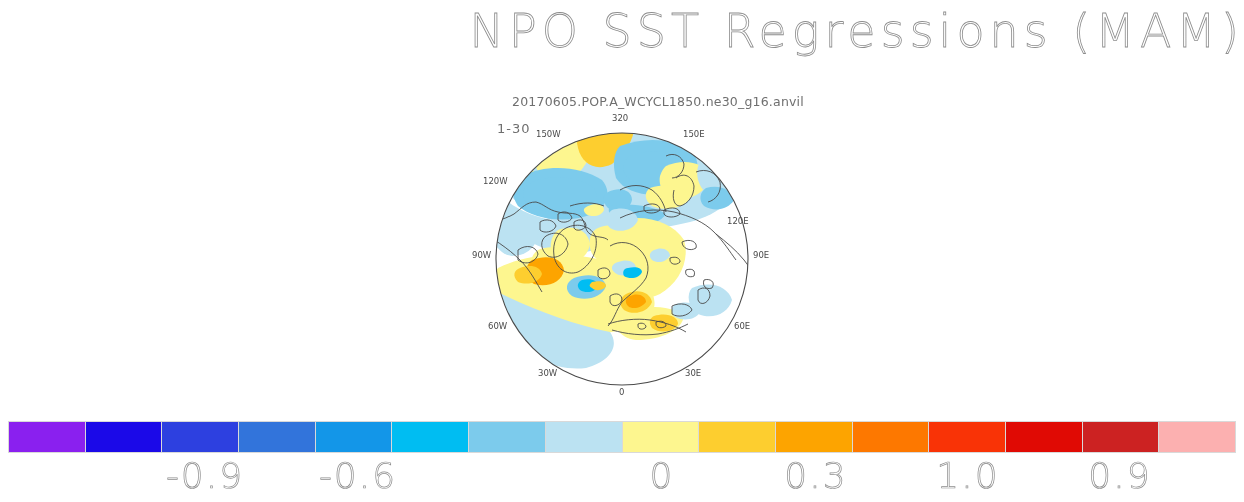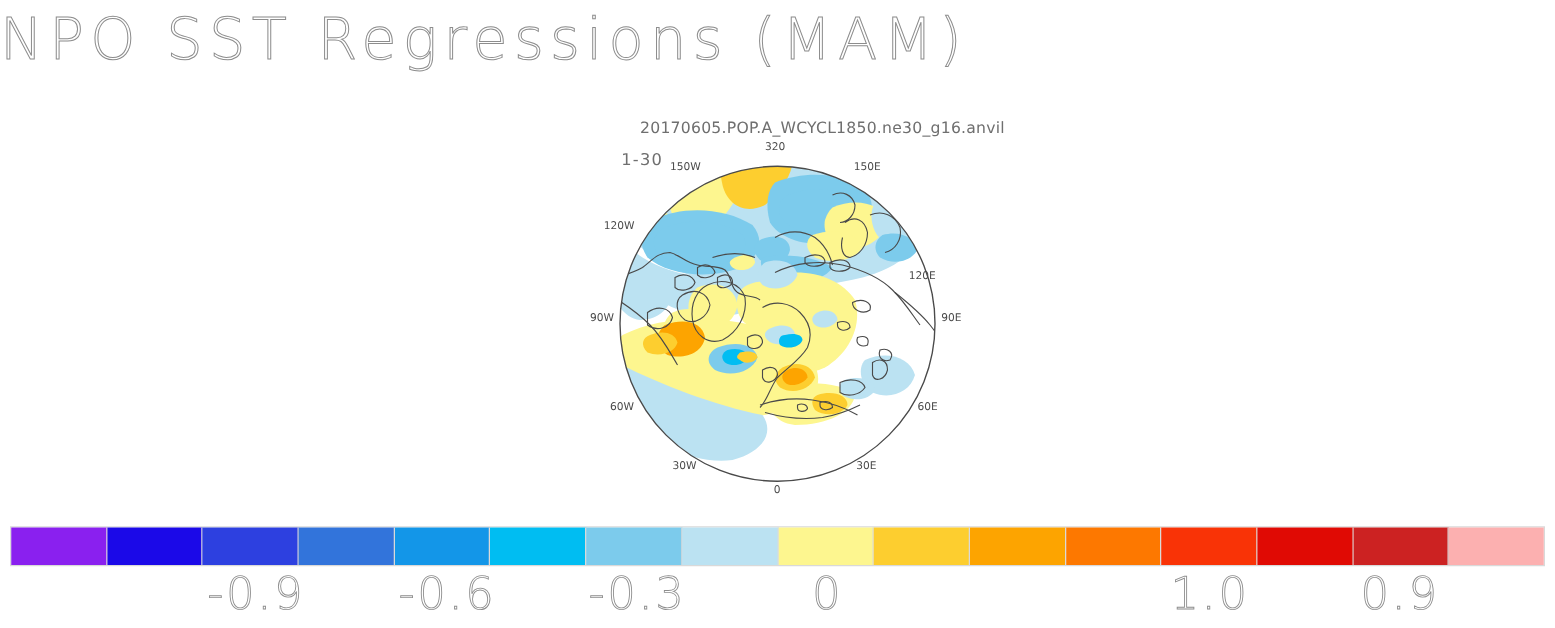--- a/index.html
+++ b/index.html
@@ -14,21 +14,21 @@
     font-family: "Liberation Sans", sans-serif;
     overflow: hidden;
   }
 
   
   #plot-title {
     position: absolute;
     left: 0;
     top: 4px;
     width: 1244px;
-    text-align: left;
+    text-align: right;
     font-size: 46px;
     letter-spacing: 5px;
     color: #ffffff;
     -webkit-text-stroke: 0.8px #8d8d8d;
     text-shadow: none;
     font-family: "DejaVu Sans", sans-serif;
     font-weight: 300;
     white-space: pre;
   }
 
@@ -337,17 +337,17 @@
   <div class="cb-cell" style="background: rgb(253, 120, 0);"></div>
   <div class="cb-cell" style="background: rgb(249, 51, 6);"></div>
   <div class="cb-cell" style="background: rgb(224, 10, 4);"></div>
   <div class="cb-cell" style="background: rgb(204, 34, 34);"></div>
   <div class="cb-cell" style="background: rgb(252, 176, 176);"></div>
 </div>
 
 <div id="colorbar-labels">
   <div class="cb-label" style="left:157px;">-0.9</div>
   <div class="cb-label" style="left:310px;">-0.6</div>
-  <div class="cb-label" style="left:462px;">-0.3</div>
   <div class="cb-label" style="left:614px;">0</div>
+  <div class="cb-label" style="left:768px;">0.3</div>
   <div class="cb-label" style="left:920px;">1.0</div>
   <div class="cb-label" style="left:1072px;">0.9</div>
 </div>
 
 </body></html>

